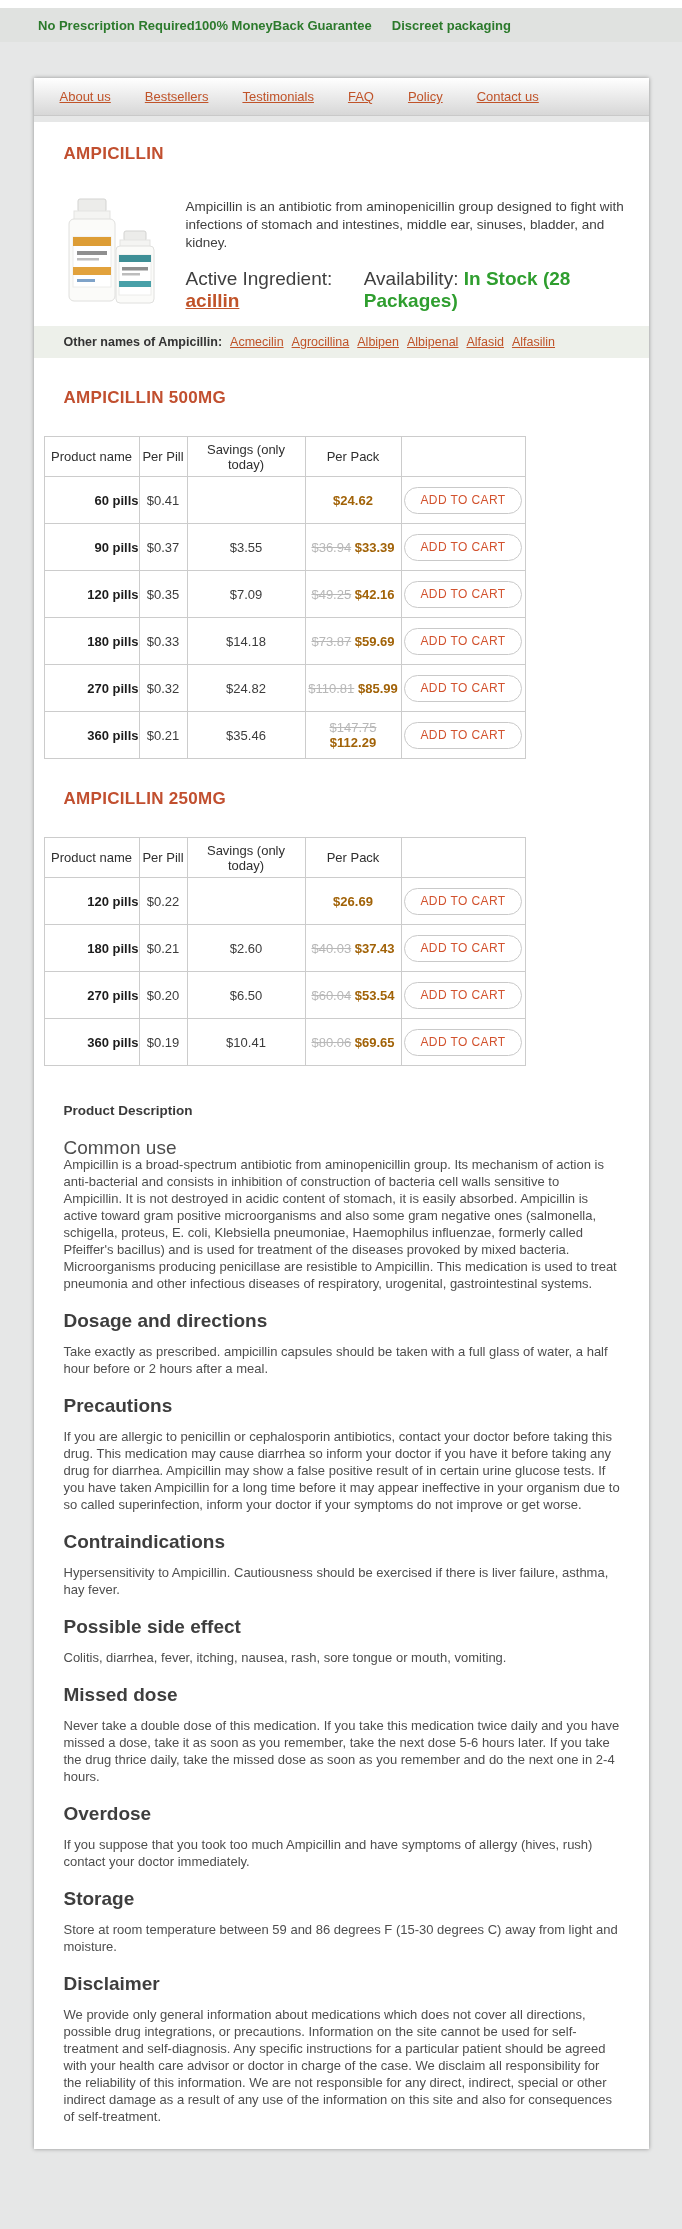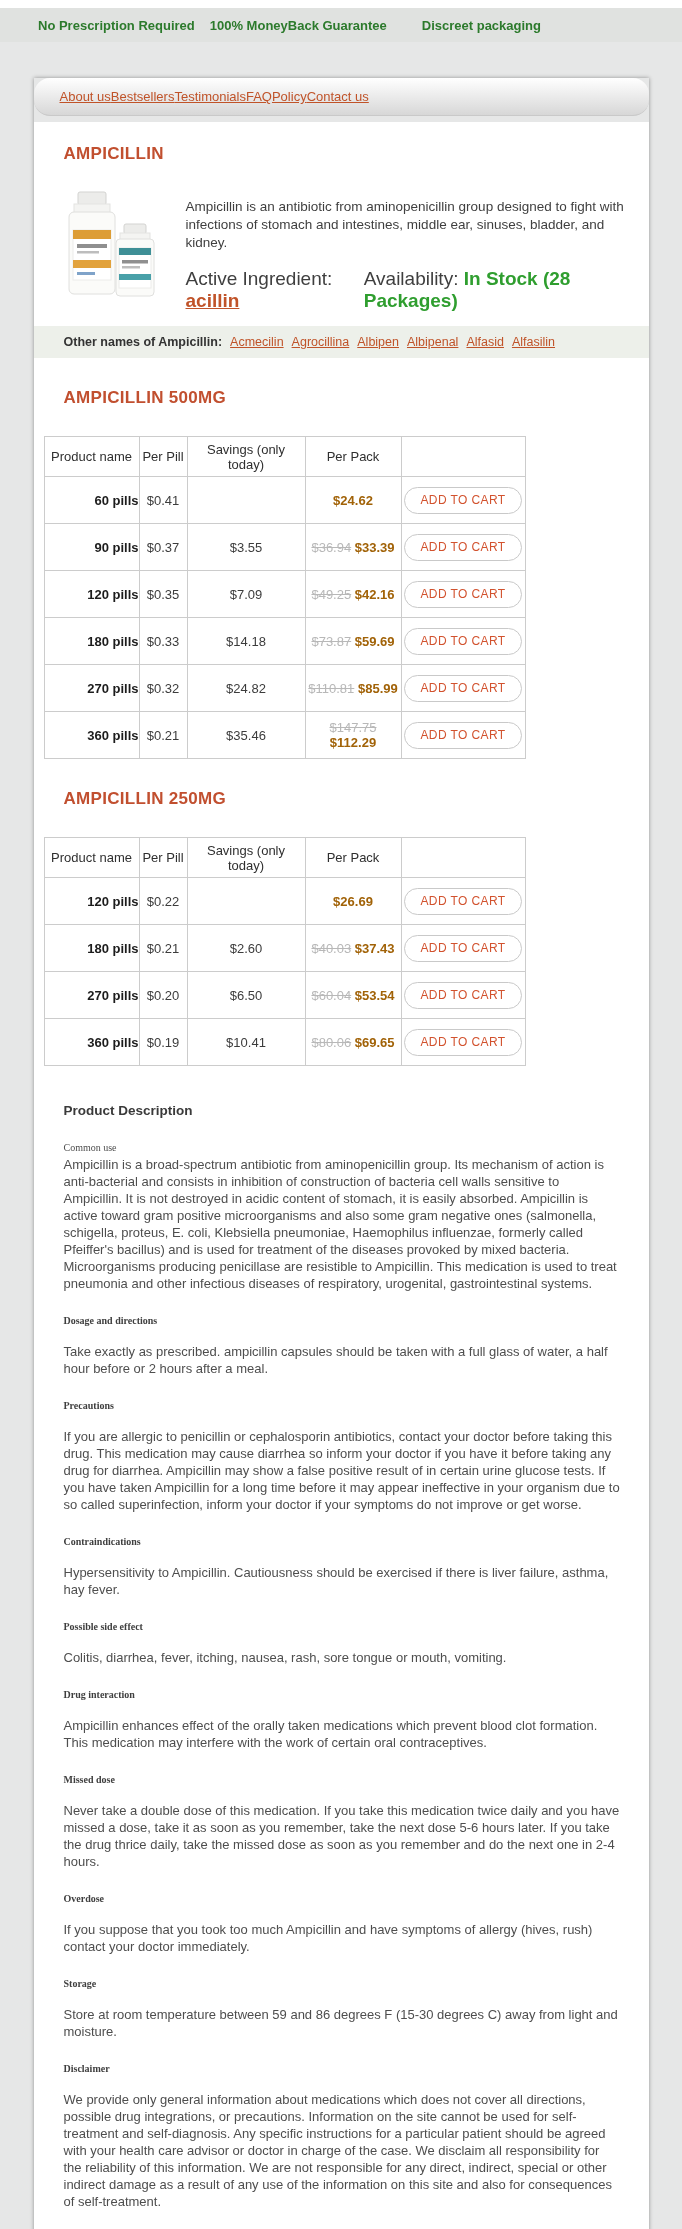--- a/index.html
+++ b/index.html
@@ -11,21 +11,20 @@
   }
   .top-white { height:8px; background:#ffffff; }
 
   
   .benefits {
     background:#e0e2e0;
     height:34px;
     display:flex;
     align-items:center;
     padding-left:38px;
-    gap:15px;
   }
   .benefit {
     color:#2c7a2c;
     font-weight:bold;
     font-size:13px;
     white-space:nowrap;
   }
   .benefit:last-child { margin-left:20px; }
 
   .spacer-under-benefits { height:36px; }
@@ -37,21 +36,21 @@
   }
 
   
   nav {
     height:38px;
     background:linear-gradient(#ffffff,#d7d7d7);
     border-bottom:1px solid #c9c9c9;
     display:flex;
     align-items:center;
     padding-left:26px;
-    border-radius:16px;
+    gap:34px;
   }
   nav a {
     color:#c05329;
     font-size:13px;
     text-decoration:underline;
     cursor:pointer;
     white-space:nowrap;
   }
 
   
@@ -63,21 +62,21 @@
   .pad { padding-left:30px; padding-right:20px; }
 
   h1.page-title {
     color:#c14f2f;
     font-size:17px;
     font-weight:bold;
     letter-spacing:0.3px;
     margin-bottom:26px;
   }
 
-  .prod-row { display:flex; gap:16px; padding-left:18px; padding-right:20px; }
+  .prod-row { display:flex; gap:16px; padding-left:18px; padding-right:20px;align-items:center; }
   .photo { width:118px; height:108px; flex:0 0 auto; }
   .prod-info { flex:1; padding-top:8px; }
   .prod-desc { font-size:13.5px; color:#3f3f3f; line-height:18px; max-width:472px; }
   .ing-row {
     display:flex; justify-content:space-between;
     margin-top:16px; font-size:19px; color:#3f3f3f;
   }
   .ing-row a { color:#c05329; font-weight:bold; text-decoration:underline; cursor:pointer; }
   .stock { color:#2f9e2f; font-weight:bold; }
 
@@ -124,21 +123,21 @@
     font-size:12px;
     font-family:"Liberation Sans","DejaVu Sans",sans-serif;
     letter-spacing:0.4px;
     cursor:pointer;
   }
 
   
   .desc { padding:36px 28px 0 30px; font-size:13px; line-height:17px; color:#4e4e4e; }
   .desc-title { font-size:13.5px; font-weight:bold; color:#3a3a3a; }
   .desc-section { margin-top:20px; }
-  .desc-section .sec-h { font-size:10px; font-weight:bold; color:#3e3e3e; margin-bottom:14px;font-family:Liberation Serif, serif; }
+  .desc-section .sec-h { font-size:19px; font-weight:bold; color:#3e3e3e; margin-bottom:14px; }
   .desc-section.plain .sec-h { font-weight:normal; color:#4e4e4e; margin-bottom:0; }
   .desc-section .sec-p { max-width:575px; }
 
   .bottom-gap { height:14px; }
 </style>
 </head>
 <body>
 
 <div class="top-white"></div>
 
@@ -344,24 +343,20 @@
   </div>
           <div class="desc-section">
     <div class="sec-h">Contraindications</div>
     <p class="sec-p">Hypersensitivity to Ampicillin. Cautiousness should be exercised if there is liver failure, asthma, hay fever.</p>
   </div>
           <div class="desc-section">
     <div class="sec-h">Possible side effect</div>
     <p class="sec-p">Colitis, diarrhea, fever, itching, nausea, rash, sore tongue or mouth, vomiting.</p>
   </div>
           <div class="desc-section">
-    <div class="sec-h">Drug interaction</div>
-    <p class="sec-p">Ampicillin enhances effect of the orally taken medications which prevent blood clot formation. This medication may interfere with the work of certain oral contraceptives.</p>
-  </div>
-          <div class="desc-section">
     <div class="sec-h">Missed dose</div>
     <p class="sec-p">Never take a double dose of this medication. If you take this medication twice daily and you have missed a dose, take it as soon as you remember, take the next dose 5-6 hours later. If you take the drug thrice daily, take the missed dose as soon as you remember and do the next one in 2-4 hours.</p>
   </div>
           <div class="desc-section">
     <div class="sec-h">Overdose</div>
     <p class="sec-p">If you suppose that you took too much Ampicillin and have symptoms of allergy (hives, rush) contact your doctor immediately.</p>
   </div>
           <div class="desc-section">
     <div class="sec-h">Storage</div>
     <p class="sec-p">Store at room temperature between 59 and 86 degrees F (15-30 degrees C) away from light and moisture.</p>

